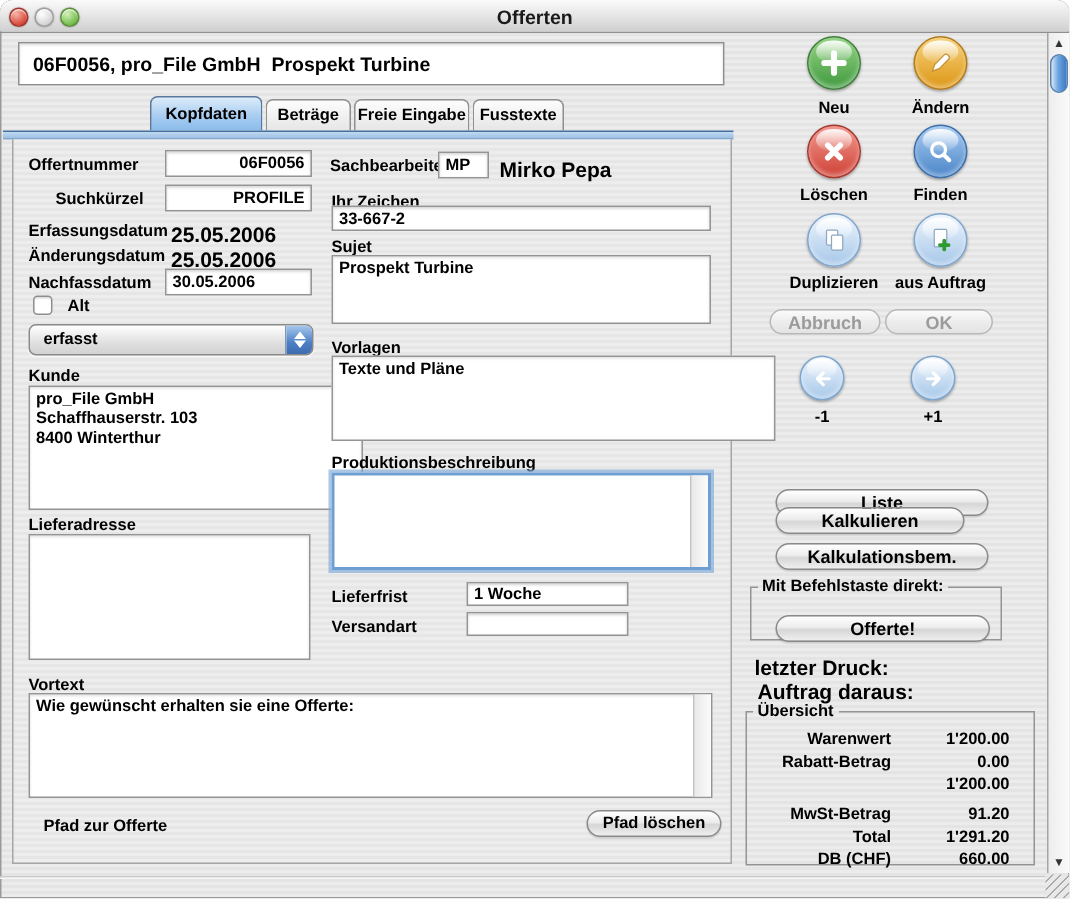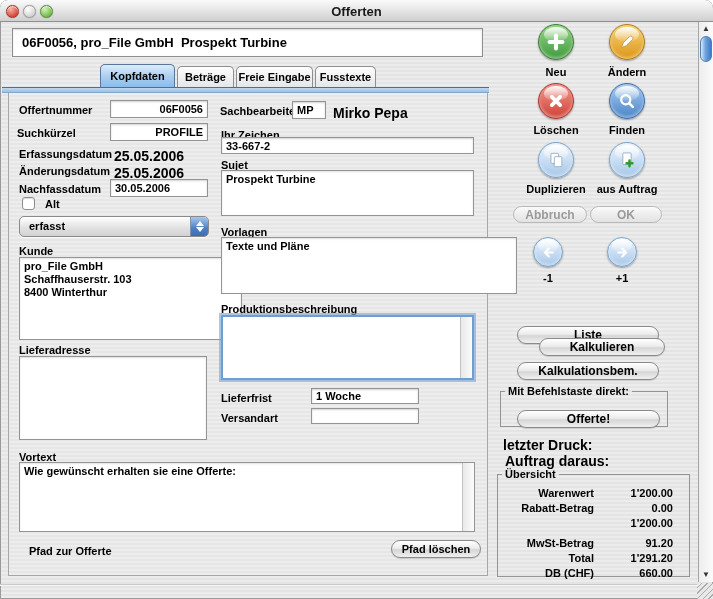--- a/index.html
+++ b/index.html
@@ -126,21 +126,21 @@
   <div class="tab" style="left:177px;width:57px;">Beträge</div>
   <div class="tab" style="left:236px;width:77px;">Freie Eingabe</div>
   <div class="tab" style="left:315px;width:61px;">Fusstexte</div>
   <div class="bluebar"></div>
 
   <div class="panel">
 
     <span class="lbl" style="left:10px;top:11px;">Offertnummer</span>
     <input class="field ta-r" style="left: 101px; top: 7px; width: 98px; height: 18px;" value="06F0056">
 
-    <span class="lbl" style="left:8px;top:34px;">Suchkürzel</span>
+    <span class="lbl" style="left:28px;top:34px;">Suchkürzel</span>
     <input class="field ta-r" style="left: 101px; top: 30px; width: 98px; height: 18px;" value="PROFILE">
 
     <span class="lbl" style="left:10px;top:55px;">Erfassungsdatum</span>
     <span class="static" style="left:105px;top:55px;">25.05.2006</span>
 
     <span class="lbl" style="left:10px;top:72px;">Änderungsdatum</span>
     <span class="static" style="left:105px;top:72px;">25.05.2006</span>
 
     <span class="lbl" style="left:10px;top:90px;">Nachfassdatum</span>
     <input class="field" style="left: 101px; top: 86px; width: 98px; height: 18px;" value="30.05.2006">
@@ -255,21 +255,21 @@
   <div class="rlabel" style="left:528px;top:272px;width:40px;">-1</div>
 
   <div class="rbtn lightblue" style="left:607px;top:237px;width:30px;height:30px;">
     <svg width="17" height="17" viewBox="0 0 24 24">
         <path d="M6 12h10M11.5 6.5L17 12l-5.5 5.5" stroke="#fff" stroke-width="3" stroke-linecap="round" stroke-linejoin="round" fill="none"></path>
       </svg>
   </div>
   <div class="rlabel" style="left:602px;top:272px;width:40px;">+1</div>
 
   <div class="pill" style="left:517px;top:326px;width:142px;height:18px;">Liste</div>
-  <div class="pill" style="left:539px;top:338px;width:126px;height:18px;">Kalkulieren</div>
+  <div class="pill" style="left:517px;top:338px;width:126px;height:18px;">Kalkulieren</div>
   <div class="pill" style="left:517px;top:362px;width:142px;height:18px;">Kalkulationsbem.</div>
 
   <fieldset style="left:500px;top:385px;width:168px;height:42px;">
     <legend>Mit Befehlstaste direkt:</legend>
     <div class="pill" style="left:16px;top:13px;width:143px;height:18px;">Offerte!</div>
   </fieldset>
 
   <span class="static" style="left:503px;top:437px;">letzter Druck:</span>
   <span class="static" style="left:505px;top:453px;">Auftrag daraus:</span>
 

